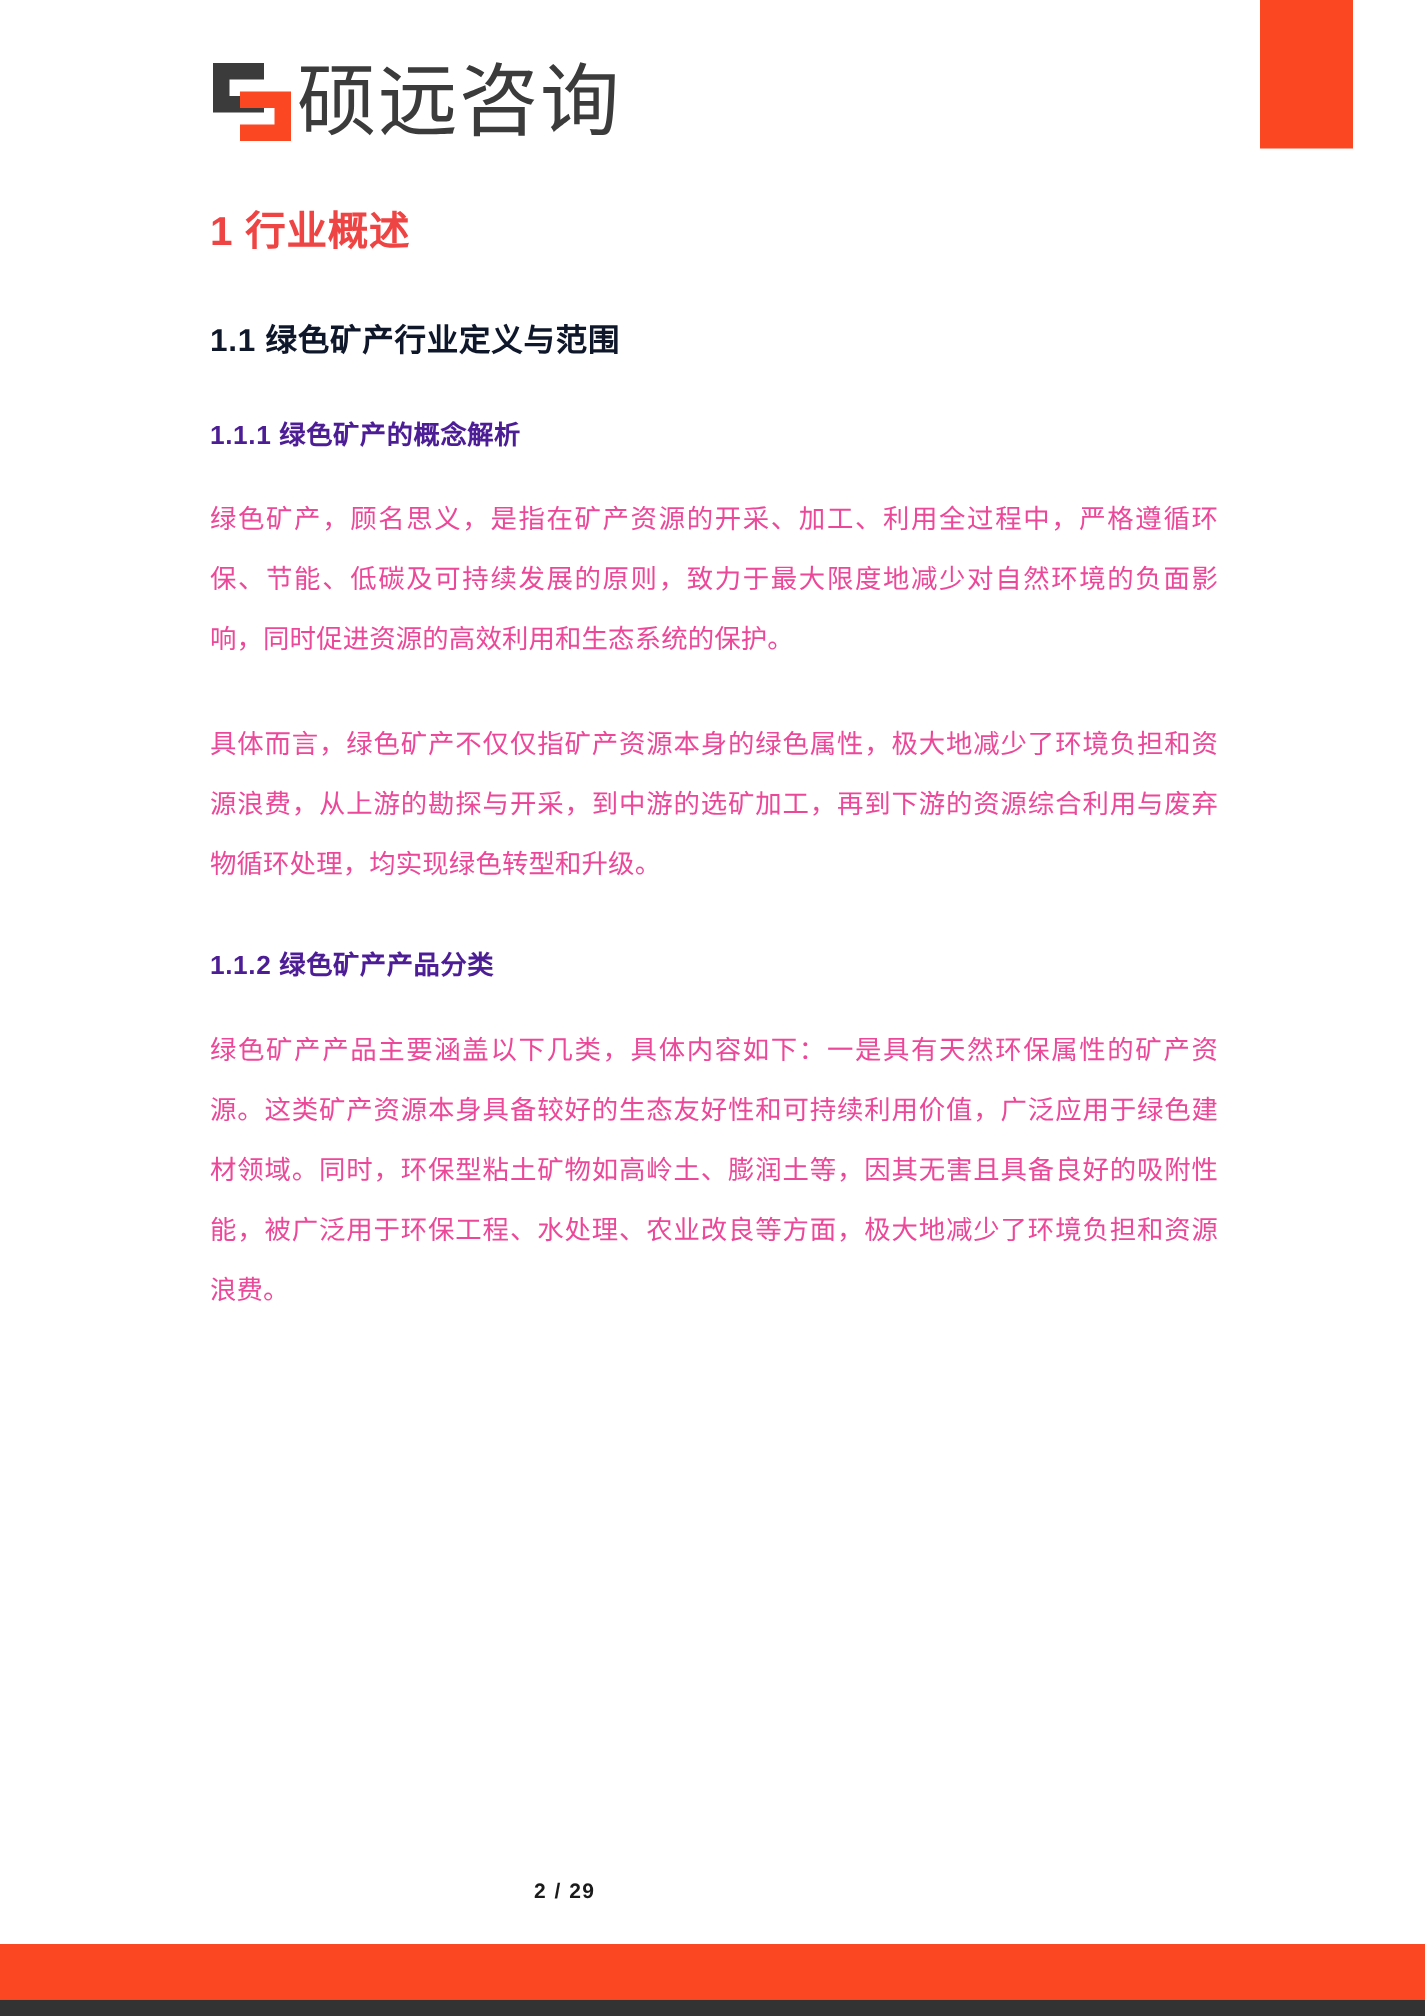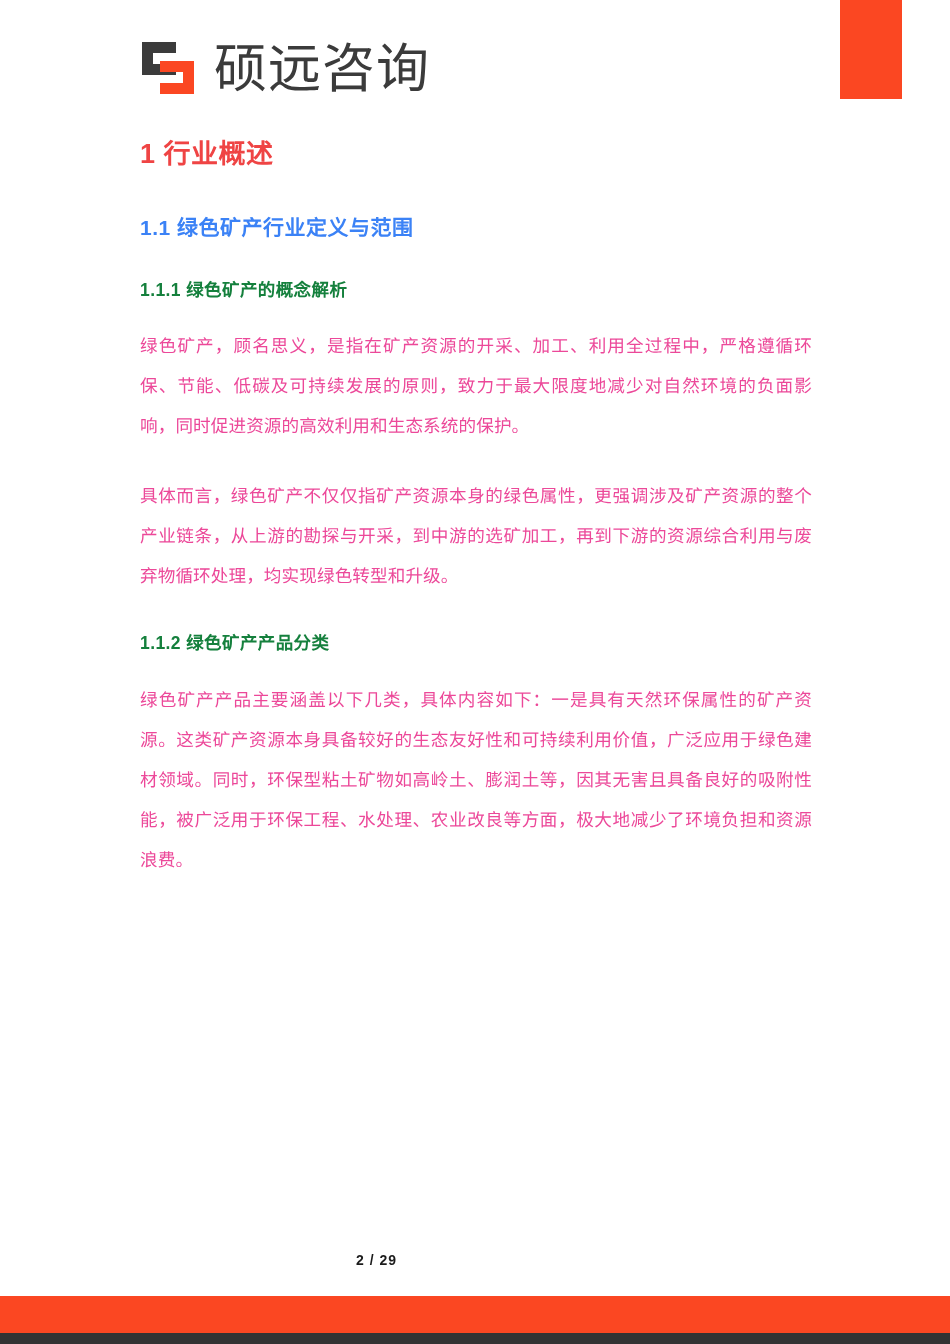--- a/index.html
+++ b/index.html
@@ -50,21 +50,21 @@
     background: #333333;
   }
 
   
   .brand {
     position: absolute;
     left: 140px;
     top: 40px;
     display: flex;
     align-items: center;
-    gap: 18px;
+    gap: 2px;
   }
   .brand-mark {
     width: 56px;
     height: 56px;
     flex: 0 0 auto;
     display: block;
   }
   .brand-name {
     font-size: 53px;
     line-height: 1;
@@ -87,29 +87,29 @@
     font-weight: bold;
     color: #ef4444;
     margin: 0 0 0 0;
     padding: 8px 0 0 0;
     line-height: 1.35;
     letter-spacing: 0.5px;
   }
   h2.h-2 {
     font-size: 21px;
     font-weight: bold;
-    color: #3b82f6;
+    color: #0f172a;
     margin: 42px 0 0 0;
     line-height: 1.35;
     letter-spacing: 0.5px;
   }
   h3.h-3 {
     font-size: 17.5px;
     font-weight: bold;
-    color: #15803d;
+    color: #4c1d95;
     margin: 36px 0 0 0;
     line-height: 1.35;
     letter-spacing: 0.4px;
   }
   p.body-text {
     font-size: 17.6px;
     line-height: 40px;
     color: #ec4899;
     margin: 22px 0 0 0;
     text-align: justify;
@@ -154,21 +154,21 @@
   <div class="content">
 
     <h1 class="h-1">1  行业概述</h1>
 
     <h2 class="h-2">1.1  绿色矿产行业定义与范围</h2>
 
     <h3 class="h-3">1.1.1  绿色矿产的概念解析</h3>
 
     <p class="body-text">绿色矿产，顾名思义，是指在矿产资源的开采、加工、利用全过程中，严格遵循环保、节能、低碳及可持续发展的原则，致力于最大限度地减少对自然环境的负面影响，同时促进资源的高效利用和生态系统的保护。</p>
 
-    <p class="body-text gap-sm">具体而言，绿色矿产不仅仅指矿产资源本身的绿色属性，更强调涉及矿产资源的整个产业链条，从上游的勘探与开采，到中游的选矿加工，再到下游的资源综合利用与废弃物循环处理，均实现绿色转型和升级。</p>
+    <p class="body-text gap-sm">具体而言，绿色矿产不仅仅指矿产资源本身的绿色属性，极大地减少了环境负担和资源浪费，从上游的勘探与开采，到中游的选矿加工，再到下游的资源综合利用与废弃物循环处理，均实现绿色转型和升级。</p>
 
 
     <h3 class="h-3">1.1.2  绿色矿产产品分类</h3>
 
     <p class="body-text">绿色矿产产品主要涵盖以下几类，具体内容如下：一是具有天然环保属性的矿产资源。这类矿产资源本身具备较好的生态友好性和可持续利用价值，广泛应用于绿色建材领域。同时，环保型粘土矿物如高岭土、膨润土等，因其无害且具备良好的吸附性能，被广泛用于环保工程、水处理、农业改良等方面，极大地减少了环境负担和资源浪费。</p>
 
   </div>
 
   <div class="page-number">2 / 29</div>
 

